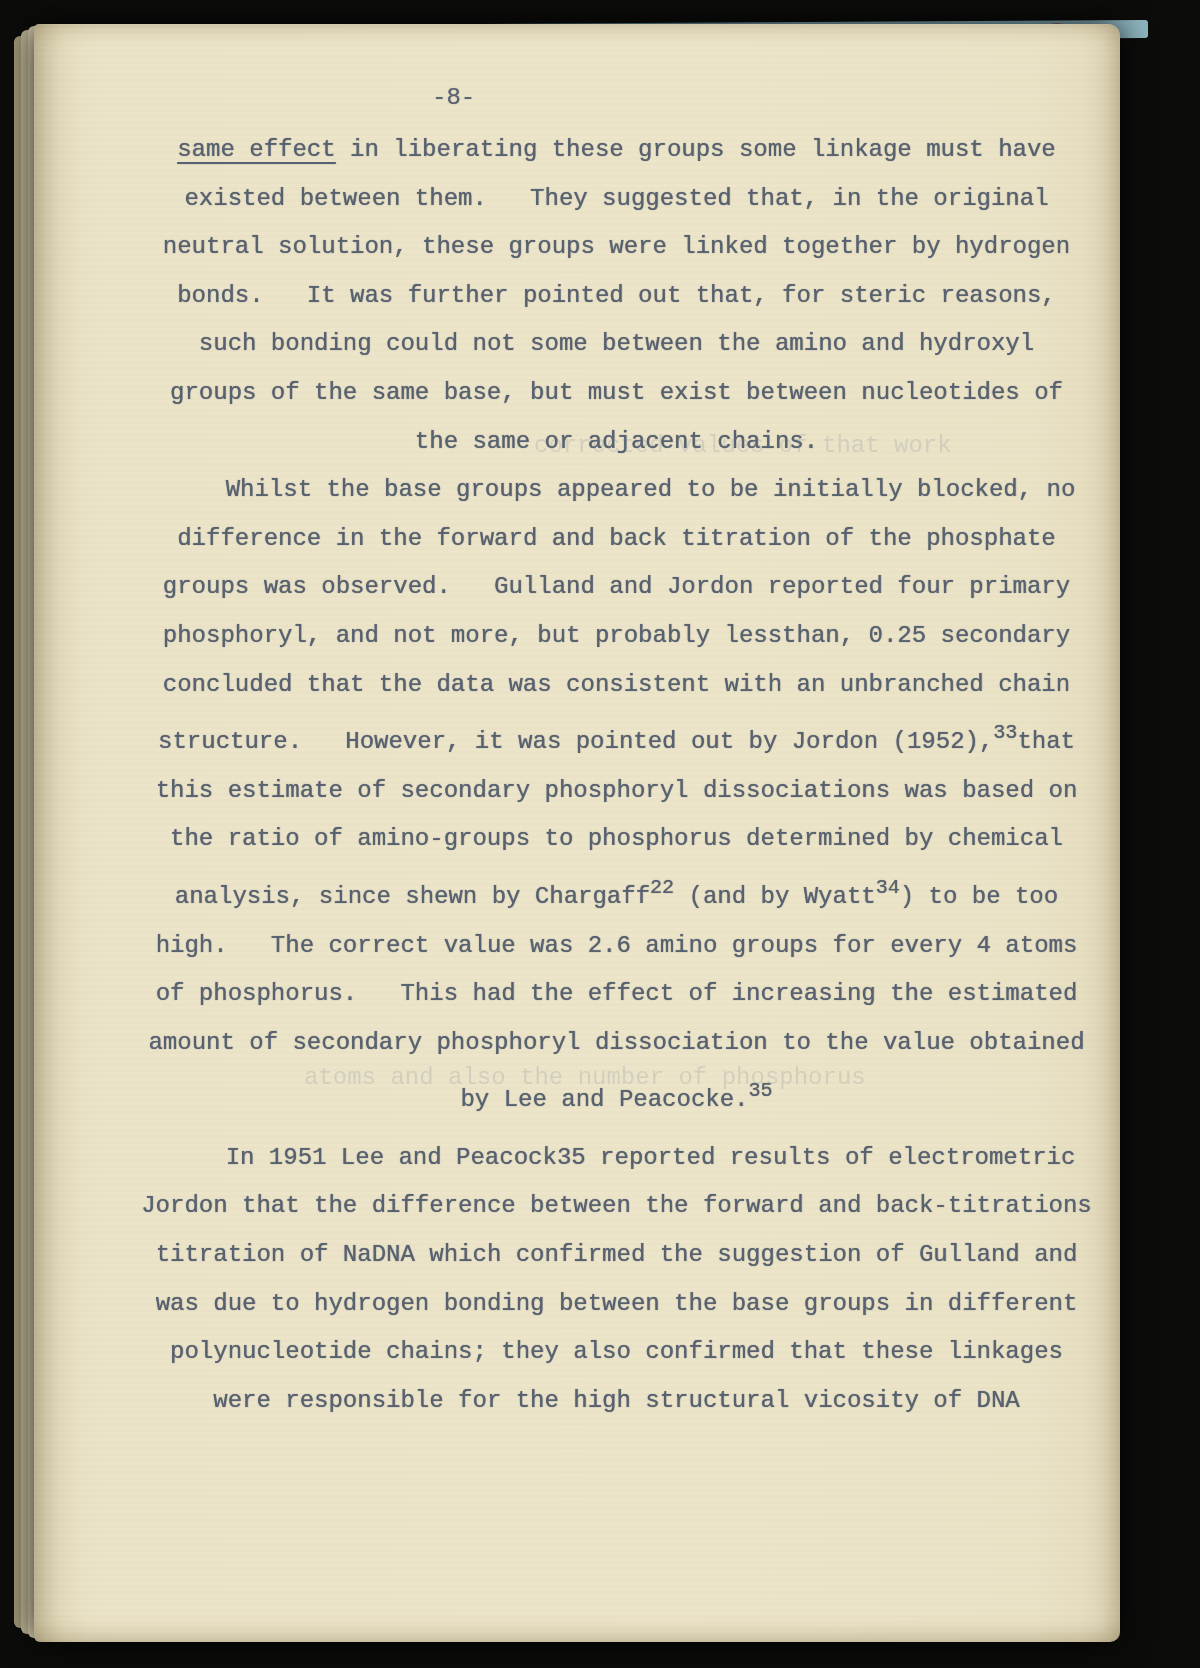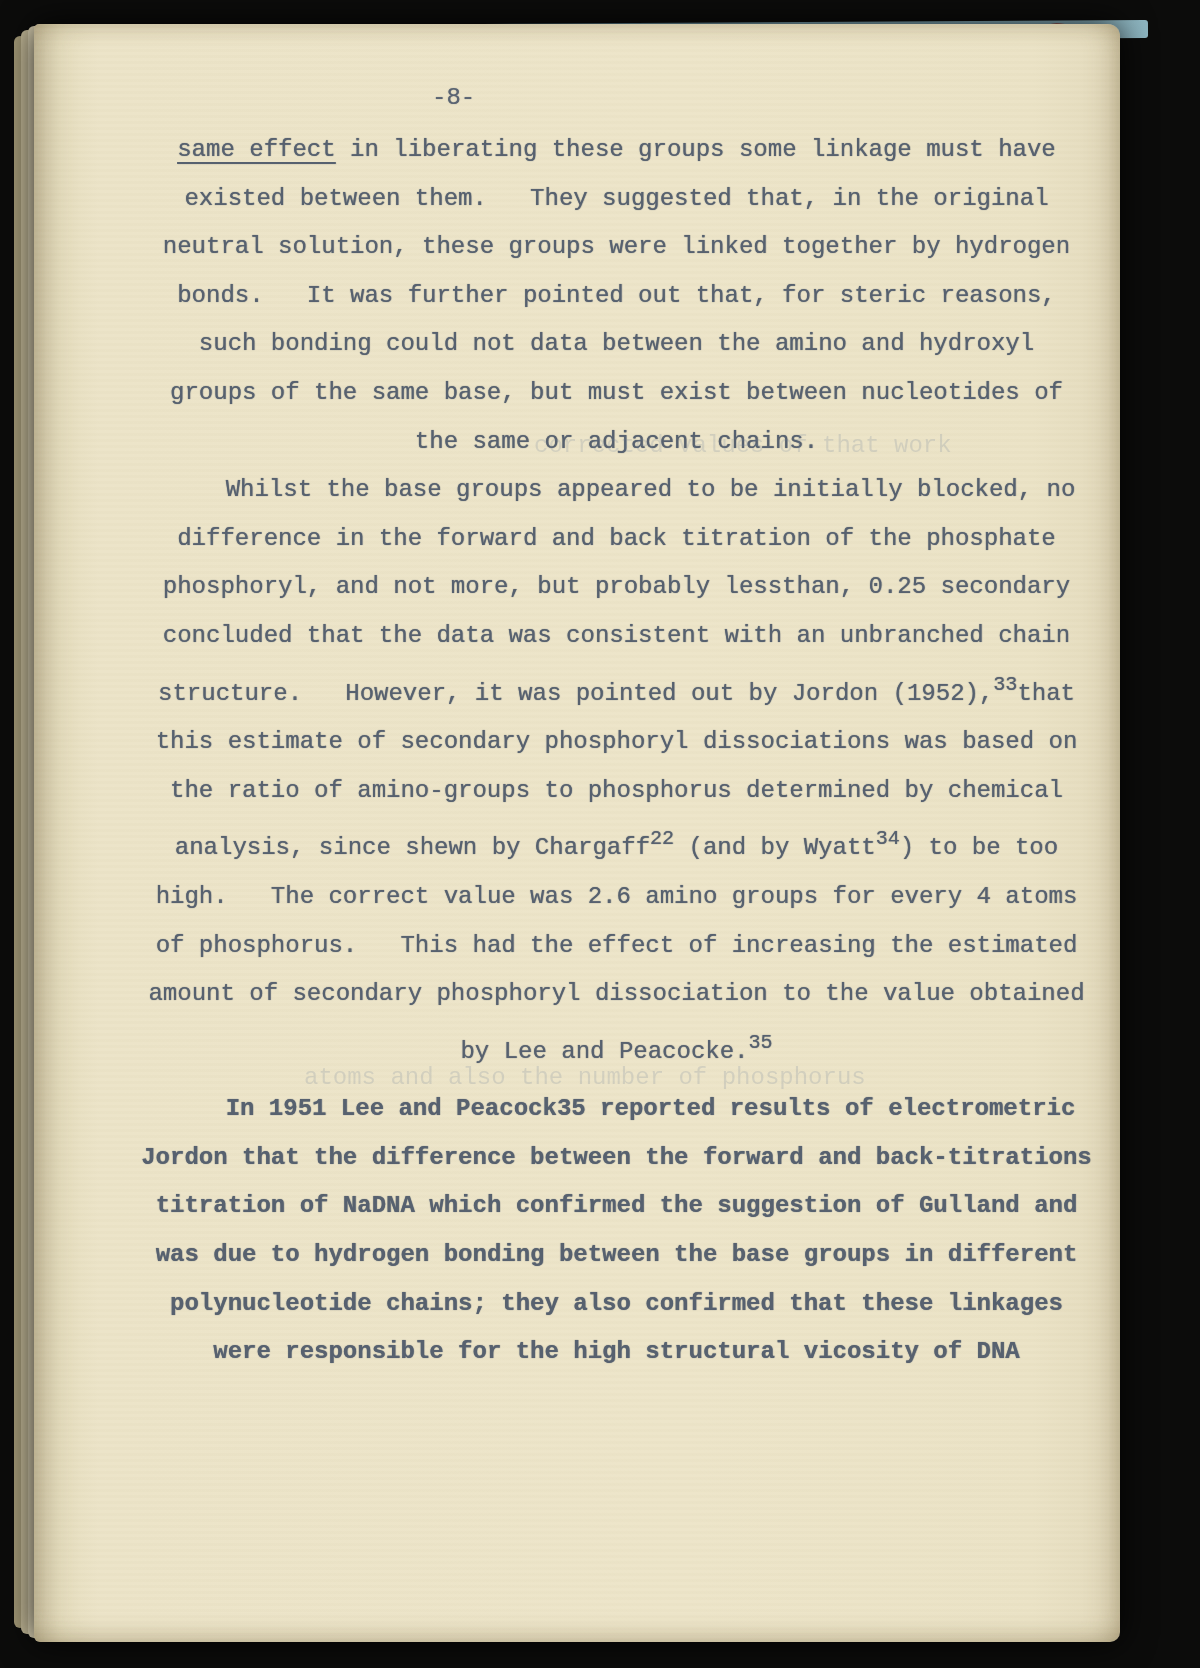--- a/index.html
+++ b/index.html
@@ -55,21 +55,21 @@
   }
   .text-body{
     position:absolute;left:90px;top:102px;width:985px;
     font-size:24px;
     line-height:48.6px;
     color:#57616f;
     text-shadow:0 0 1.1px rgba(87,97,111,0.85), 0.6px 0.4px 0 rgba(87,97,111,0.22);
     filter:blur(0.25px);
   }
   .paragraph{margin:0;text-align:center;}
-  .paragraph.space-before{margin-top:9px;font-weight:bold;}
+  .paragraph.space-before{margin-top:9px;}
   .line{white-space:pre;}
   .line.indent{padding-left:68px;}
   .underline{
     text-decoration:underline;
     text-underline-offset:6px;
     text-decoration-thickness:2px;
   }
   .sup{
     font-size:20px;
     vertical-align:10px;
@@ -95,27 +95,28 @@
   <div class="edge-strip edge-3"></div>
 
   <div class="page">
     <div class="page-number">-8-</div>
     <div class="text-body">
         <div class="paragraph">
           <div class="line"><span class="underline">same effect</span><span> in liberating these groups some linkage must have</span></div>
           <div class="line"><span>existed between them.   They suggested that, in the original</span></div>
           <div class="line"><span>neutral solution, these groups were linked together by hydrogen</span></div>
           <div class="line"><span>bonds.   It was further pointed out that, for steric reasons,</span></div>
-          <div class="line"><span>such bonding could not data between the amino and hydroxyl</span></div>
+          <div class="line"><span>such bonding could not some between the amino and hydroxyl</span></div>
           <div class="line"><span>groups of the same base, but must exist between nucleotides of</span></div>
           <div class="line"><span>the same or adjacent chains.</span></div>
         </div>
         <div class="paragraph">
           <div class="line indent"><span>Whilst the base groups appeared to be initially blocked, no</span></div>
           <div class="line"><span>difference in the forward and back titration of the phosphate</span></div>
+          <div class="line"><span>groups was observed.   Gulland and Jordon reported four primary</span></div>
           <div class="line"><span>phosphoryl, and not more, but probably lessthan, 0.25 secondary</span></div>
           <div class="line"><span>concluded that the data was consistent with an unbranched chain</span></div>
           <div class="line"><span>structure.   However, it was pointed out by Jordon (1952),</span><span class="sup">33</span><span>that</span></div>
           <div class="line"><span>this estimate of secondary phosphoryl dissociations was based on</span></div>
           <div class="line"><span>the ratio of amino-groups to phosphorus determined by chemical</span></div>
           <div class="line"><span>analysis, since shewn by Chargaff</span><span class="sup">22</span><span> (and by Wyatt</span><span class="sup">34</span><span>) to be too</span></div>
           <div class="line"><span>high.   The correct value was 2.6 amino groups for every 4 atoms</span></div>
           <div class="line"><span>of phosphorus.   This had the effect of increasing the estimated</span></div>
           <div class="line"><span>amount of secondary phosphoryl dissociation to the value obtained</span></div>
           <div class="line"><span>by Lee and Peacocke.</span><span class="sup">35</span></div>

